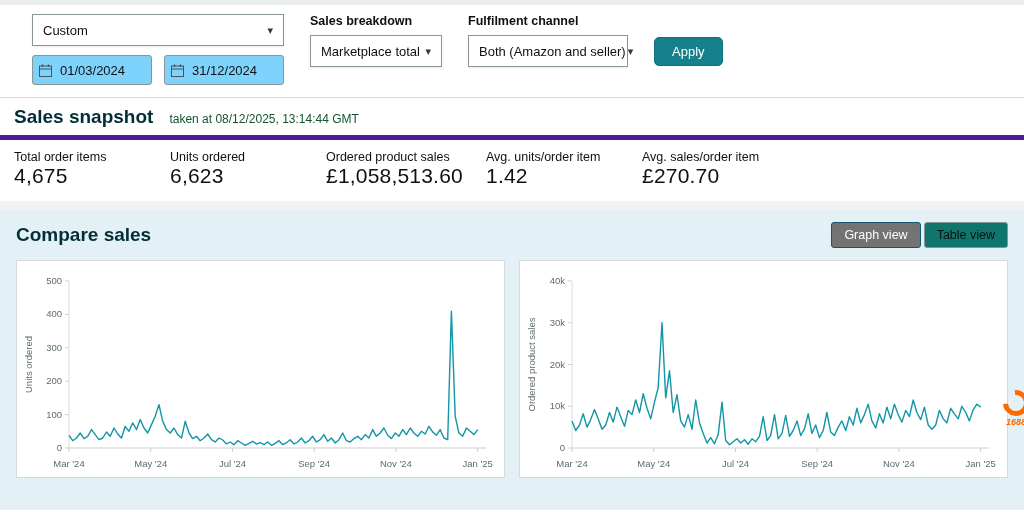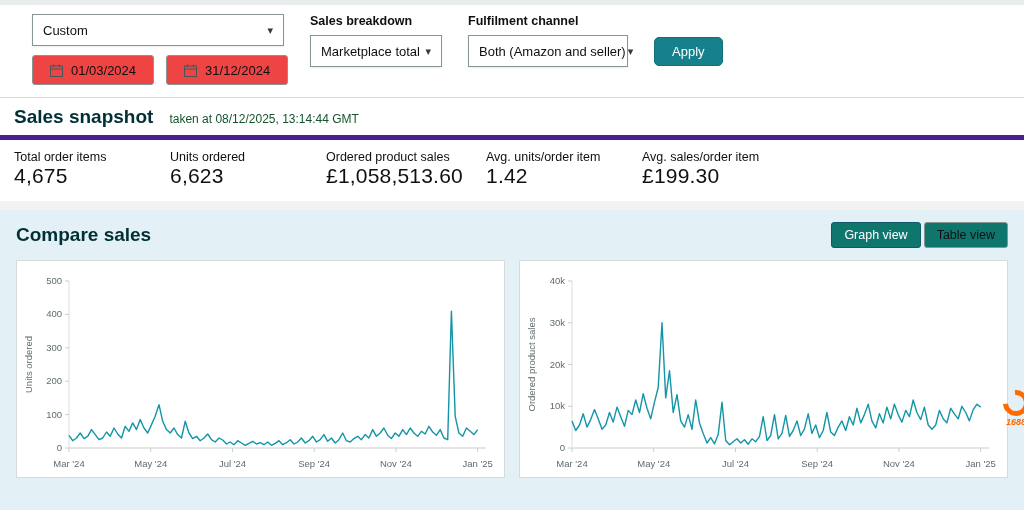--- a/index.html
+++ b/index.html
@@ -15,21 +15,21 @@
   .flabel{font-size:12.5px;font-weight:bold;color:#0f1111;margin-bottom:7px;}
   .sel{
     display:flex;justify-content:space-between;align-items:center;gap:2px;
     border:1px solid #879596;border-radius:0;background:#fff;height:30px;
     padding:0 10px;font-size:13px;cursor:pointer;box-shadow:0 1px 2px rgba(15,17,17,.08);
   }
   .chev{font-size:11px;color:#33383a;line-height:1;}
   .dates{display:flex;gap:12px;margin-top:9px;}
   .datebox{
     display:flex;align-items:center;gap:8px;border:1px solid #879596;border-radius:3px;
-    background:#ef4444;height:28px;padding:0 17px;font-size:13px;width:118px;box-sizing:content-box;
+    background:#7dd3fc;height:28px;padding:0 6px;font-size:13px;width:118px;box-sizing:content-box;
   }
   .applybtn{
     margin-top:23px;background:#16808d;border:1px solid #11707c;color:#fff;
     font-size:13px;border-radius:5px;padding:6px 17px;cursor:pointer;
     font-family:"Liberation Sans",sans-serif;
   }
   
   .snap-header{
     border-top:1px solid #d5dbdb;border-bottom:5px solid #4c1d95;background:#fff;
     display:flex;align-items:baseline;gap:16px;padding:8px 14px 7px;
@@ -41,21 +41,21 @@
   .stat:nth-child(3){width:160px;}
   .stat-label{font-size:12.5px;color:#0f1111;}
   .stat-value{font-size:21px;color:#0f1111;letter-spacing:.2px;}
   .gap{height:9px;background:#f1f2f2;}
   
   .compare{background:#e3f0f6;padding:12px 16px 0;height:300px;box-sizing:border-box;}
   .compare-head{display:flex;justify-content:space-between;align-items:center;}
   .compare-title{font-size:19px;font-weight:bold;color:#002f36;}
   .viewtoggle{display:flex;gap:3px;}
   .vbtn{font-size:12.5px;border-radius:3px;padding:5px 12px;cursor:pointer;font-family:"Liberation Sans",sans-serif;}
-  .vbtn.active{background:#0f766e;border:1px solid #11596a;color:#fff;}
+  .vbtn.active{background:#737373;border:1px solid #11596a;color:#fff;}
   .vbtn.plain{background:#0f766e;border:1px solid #879596;color:#0f1111;}
   .cards{display:flex;gap:14px;margin-top:12px;}
   .chart-card{flex:1;background:#fff;border:1px solid #d5dbdb;padding:8px 4px 2px;height:218px;box-sizing:border-box;}
   .tick{font-size:9.5px;fill:#5f6b6d;font-family:"Liberation Sans",sans-serif;}
   
   .watermark{position:absolute;right:-14px;top:385px;width:44px;text-align:center;}
   .wm-ring{
     width:26px;height:26px;border:5px solid #ff6a00;border-left-color:transparent;
     border-radius:50%;transform:rotate(40deg);margin:0 auto;box-sizing:border-box;
   }
@@ -129,21 +129,21 @@
   <div class="stat">
     <div class="stat-label">Ordered product sales</div>
     <div class="stat-value">£1,058,513.60</div>
   </div>
   <div class="stat">
     <div class="stat-label">Avg. units/order item</div>
     <div class="stat-value">1.42</div>
   </div>
   <div class="stat">
     <div class="stat-label">Avg. sales/order item</div>
-    <div class="stat-value">£199.30</div>
+    <div class="stat-value">£270.70</div>
   </div>
 </div>
 
 <div class="gap"></div>
 
 <div class="compare">
   <div class="compare-head">
     <span class="compare-title">Compare sales</span>
     <div class="viewtoggle">
       <button class="vbtn active">Graph view</button>

